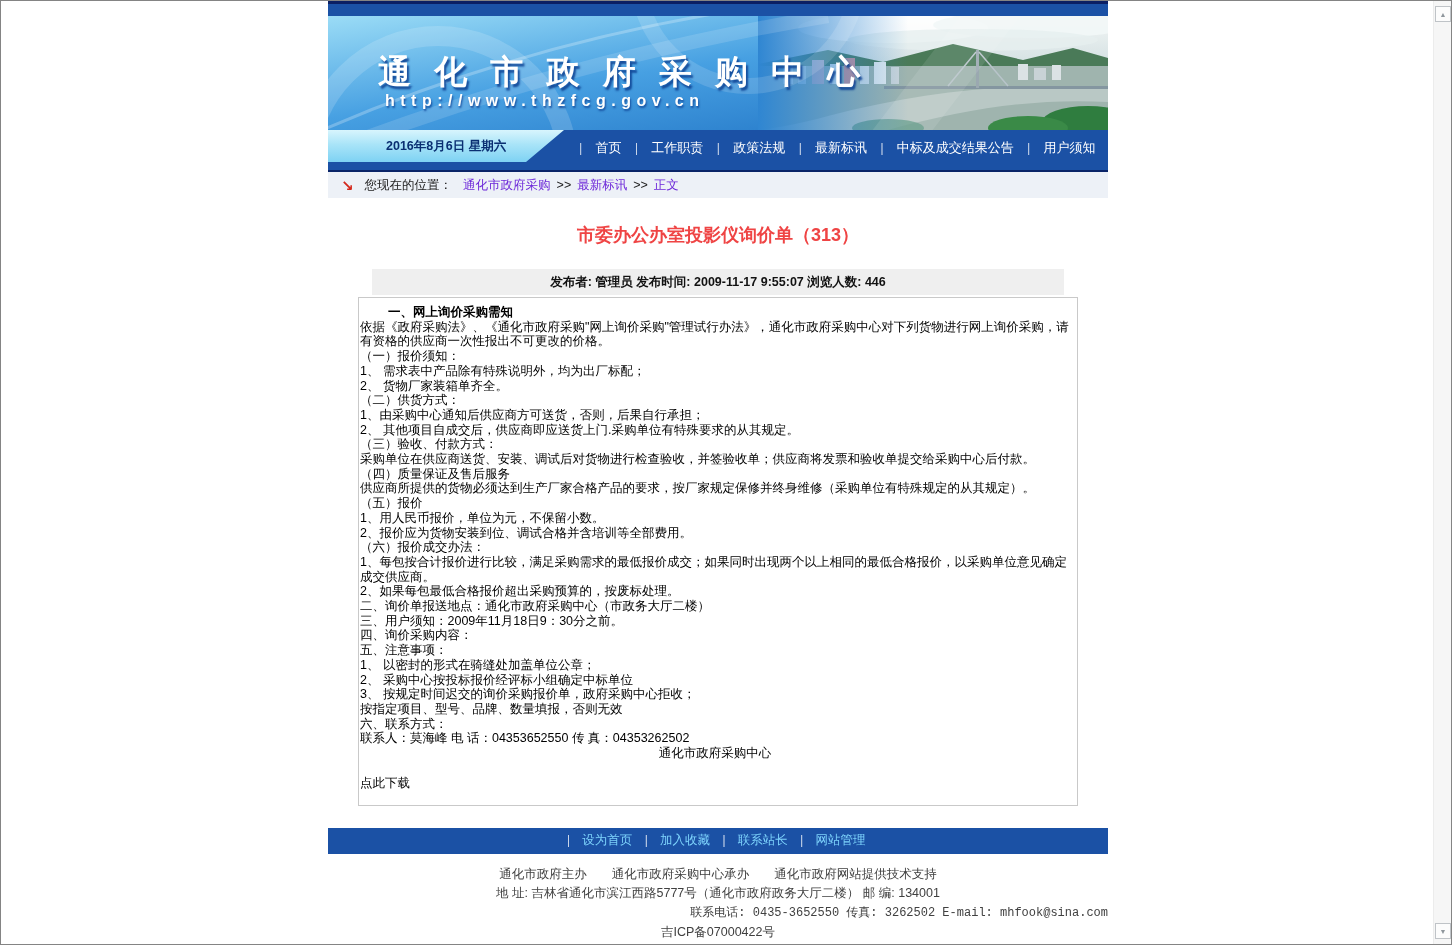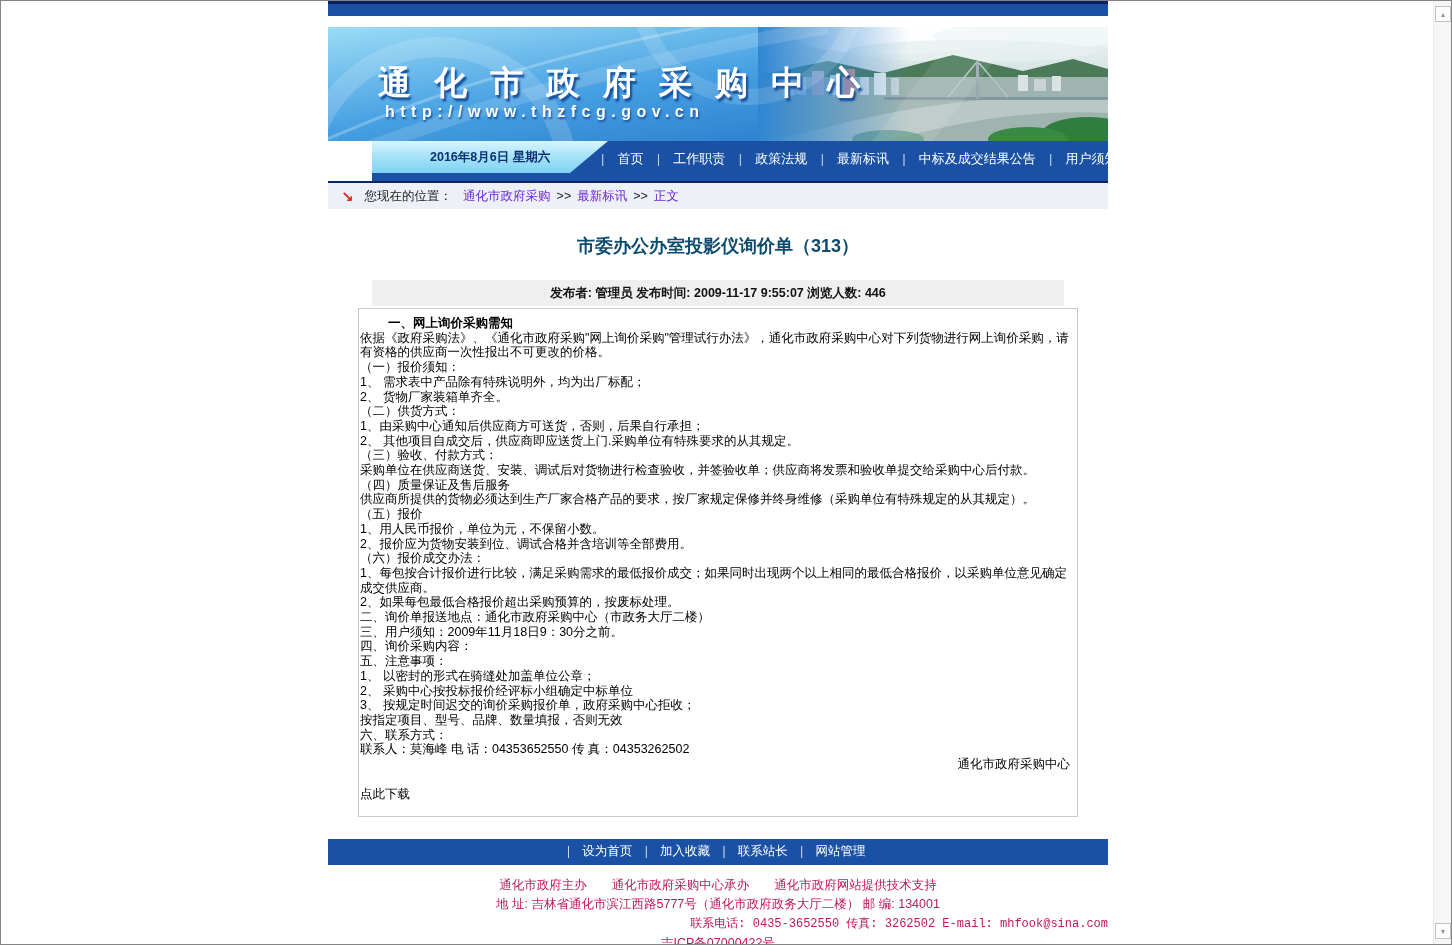--- a/index.html
+++ b/index.html
@@ -2,53 +2,53 @@
 <html><head>
 <meta charset="utf-8">
 <style>
   html,body{margin:0;padding:0;background:#fff;font-family:"Liberation Sans","DejaVu Sans",sans-serif;}
   .viewport{position:relative;width:1450px;height:943px;border:1px solid #848484;background:#fff;overflow:hidden;}
   .page{width:780px;margin-left:327px;}
 
   
   .topbar-dark{height:3px;background:#0b1f63;}
   .topbar-blue{height:12px;background:#1b51a5;}
-  .banner{position:relative;height:114px;overflow:hidden;background:#3b82f6;margin-top:11px;}
+  .banner{position:relative;height:114px;overflow:hidden;background:#3b82f6;}
   .banner svg{position:absolute;left:0;top:0;width:100%;height:100%;display:block;}
   .banner-title{position:absolute;left:50px;top:34px;color:#fff;font-size:33px;font-weight:bold;letter-spacing:7px;white-space:nowrap;text-shadow:2px 3px 2px rgba(14,66,148,.9);}
   .banner-url{position:absolute;left:57px;top:76px;color:#fff;font-size:16px;font-weight:bold;letter-spacing:5.5px;white-space:nowrap;text-shadow:1px 2px 2px rgba(14,66,148,.85);}
 
-  .navstrip{position:relative;height:40px;background:#1b51a5;margin-left:44px;}
+  .navstrip{position:relative;height:40px;background:#1b51a5;}
   .date-flag{position:absolute;left:0;top:0;width:236px;height:32px;background:linear-gradient(180deg,#d8f5fd 0%,#a9e4f8 45%,#7ed2f3 100%);clip-path:polygon(0 0,100% 0,calc(100% - 38px) 100%,0 100%);}
   .date-text{font-size:12.5px;font-weight:bold;color:#0a2f72;line-height:32px;padding-left:58px;white-space:nowrap;}
   .main-nav{position:absolute;left:255px;right:0;top:0;height:36px;display:flex;align-items:center;justify-content:center;font-size:13px;white-space:nowrap;}
   .nav-link{color:#fff;text-decoration:none;margin:0 9px;cursor:pointer;}
   .nav-sep{color:#ffffff;font-size:12px;}
 
   .breadcrumb{height:26px;background:#edf1f7;border-top:2px solid #0a2468;display:flex;align-items:center;font-size:12.5px;color:#222;padding-left:13px;}
   .bc-arrow{color:#d4291d;font-weight:bold;font-size:15px;margin-right:11px;line-height:1;}
   .bc-label{margin-right:8px;}
   .bc-link{color:#6d28d9;text-decoration:none;margin:0 3px;cursor:pointer;}
   .bc-sep{margin:0 3px;color:#222;}
 
   
   .main{background:#fff;padding-top:25px;}
-  .article-title{margin:0;text-align:center;font-size:18px;font-weight:bold;color:#0c4a6e;}
+  .article-title{margin:0;text-align:center;font-size:18px;font-weight:bold;color:#ef4444;}
   .meta-bar{width:692px;margin:22px auto 0;height:26px;line-height:26px;background:#efefef;text-align:center;font-size:12.5px;font-weight:bold;color:#111;box-sizing:border-box;}
   .body-box{width:720px;margin:2px auto 0;border:1px solid #c9c9c9;padding:7px 7px 14px 1px;min-height:455px;font-size:12.5px;line-height:14.7px;color:#000;box-sizing:border-box;}
   .body-heading{font-weight:bold;text-indent:28px;}
   .para{margin:0;}
-  .signature{text-align:right;}
+  .signature{text-align:center;}
   .download{display:inline-block;margin-top:15px;color:#000;text-decoration:none;cursor:pointer;}
 
   
   .footer-bar{margin-top:22px;height:26px;background:#1b51a5;display:flex;align-items:center;justify-content:center;color:#fff;font-size:12.5px;white-space:nowrap;}
-  .fl-link{color:#ffffff;text-decoration:none;margin:0 8px;cursor:pointer;}
+  .fl-link{color:#7dd3fc;text-decoration:none;margin:0 8px;cursor:pointer;}
   .fl-sep{color:#fff;font-size:12px;}
-  .footer-lines{padding-top:11px;text-align:center;font-size:12.5px;color:#be185d;}
+  .footer-lines{padding-top:11px;text-align:center;font-size:12.5px;color:#404040;}
   .footer-line{line-height:19.5px;}
   .footer-line.email-line{font-family:"Liberation Mono","DejaVu Sans Mono",monospace;font-size:12px;text-align:right;}
 
   
   .scrollbar{position:absolute;top:0;right:0;bottom:0;width:17px;background:#f6f6f6;border-left:1px solid #ececec;}
   .scroll-btn{position:absolute;left:1px;width:14px;height:14px;border:1px solid #bfc3c7;background:#fcfcfc;color:#8f969c;font-size:7px;display:flex;align-items:center;justify-content:center;cursor:pointer;}
   .scroll-btn.up{top:5px;}
   .scroll-btn.down{bottom:5px;}
 </style>
 </head>

